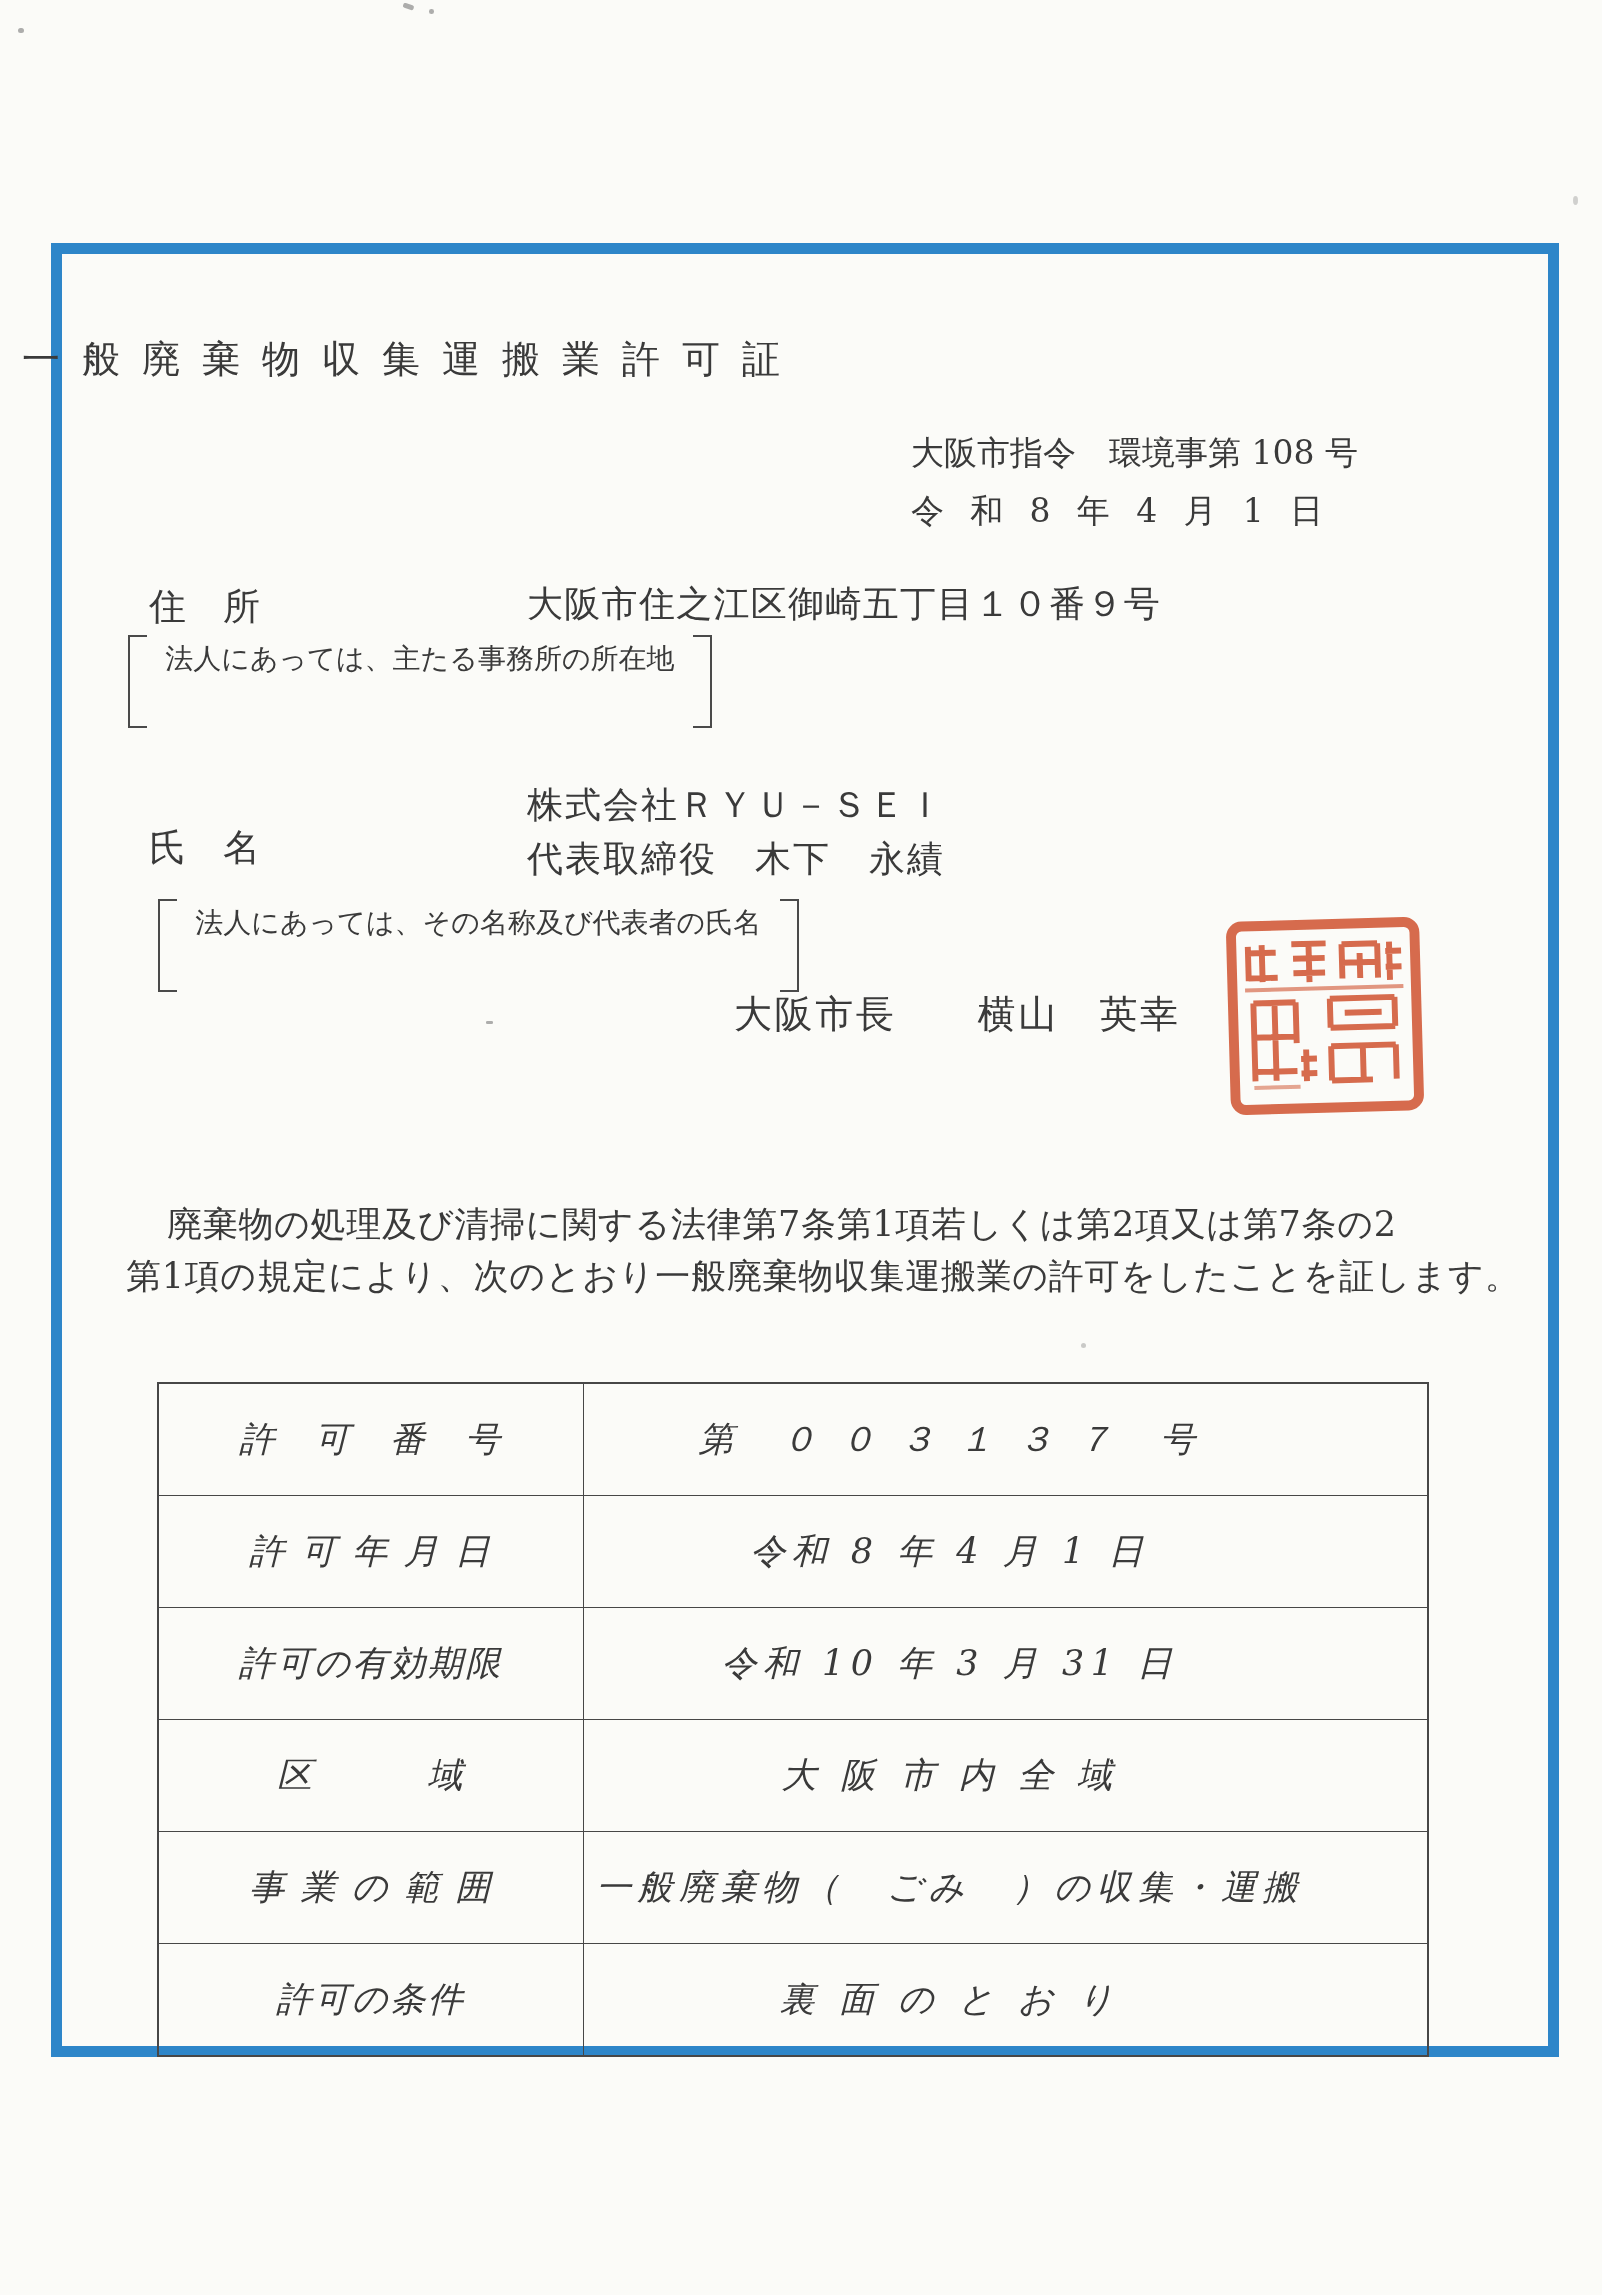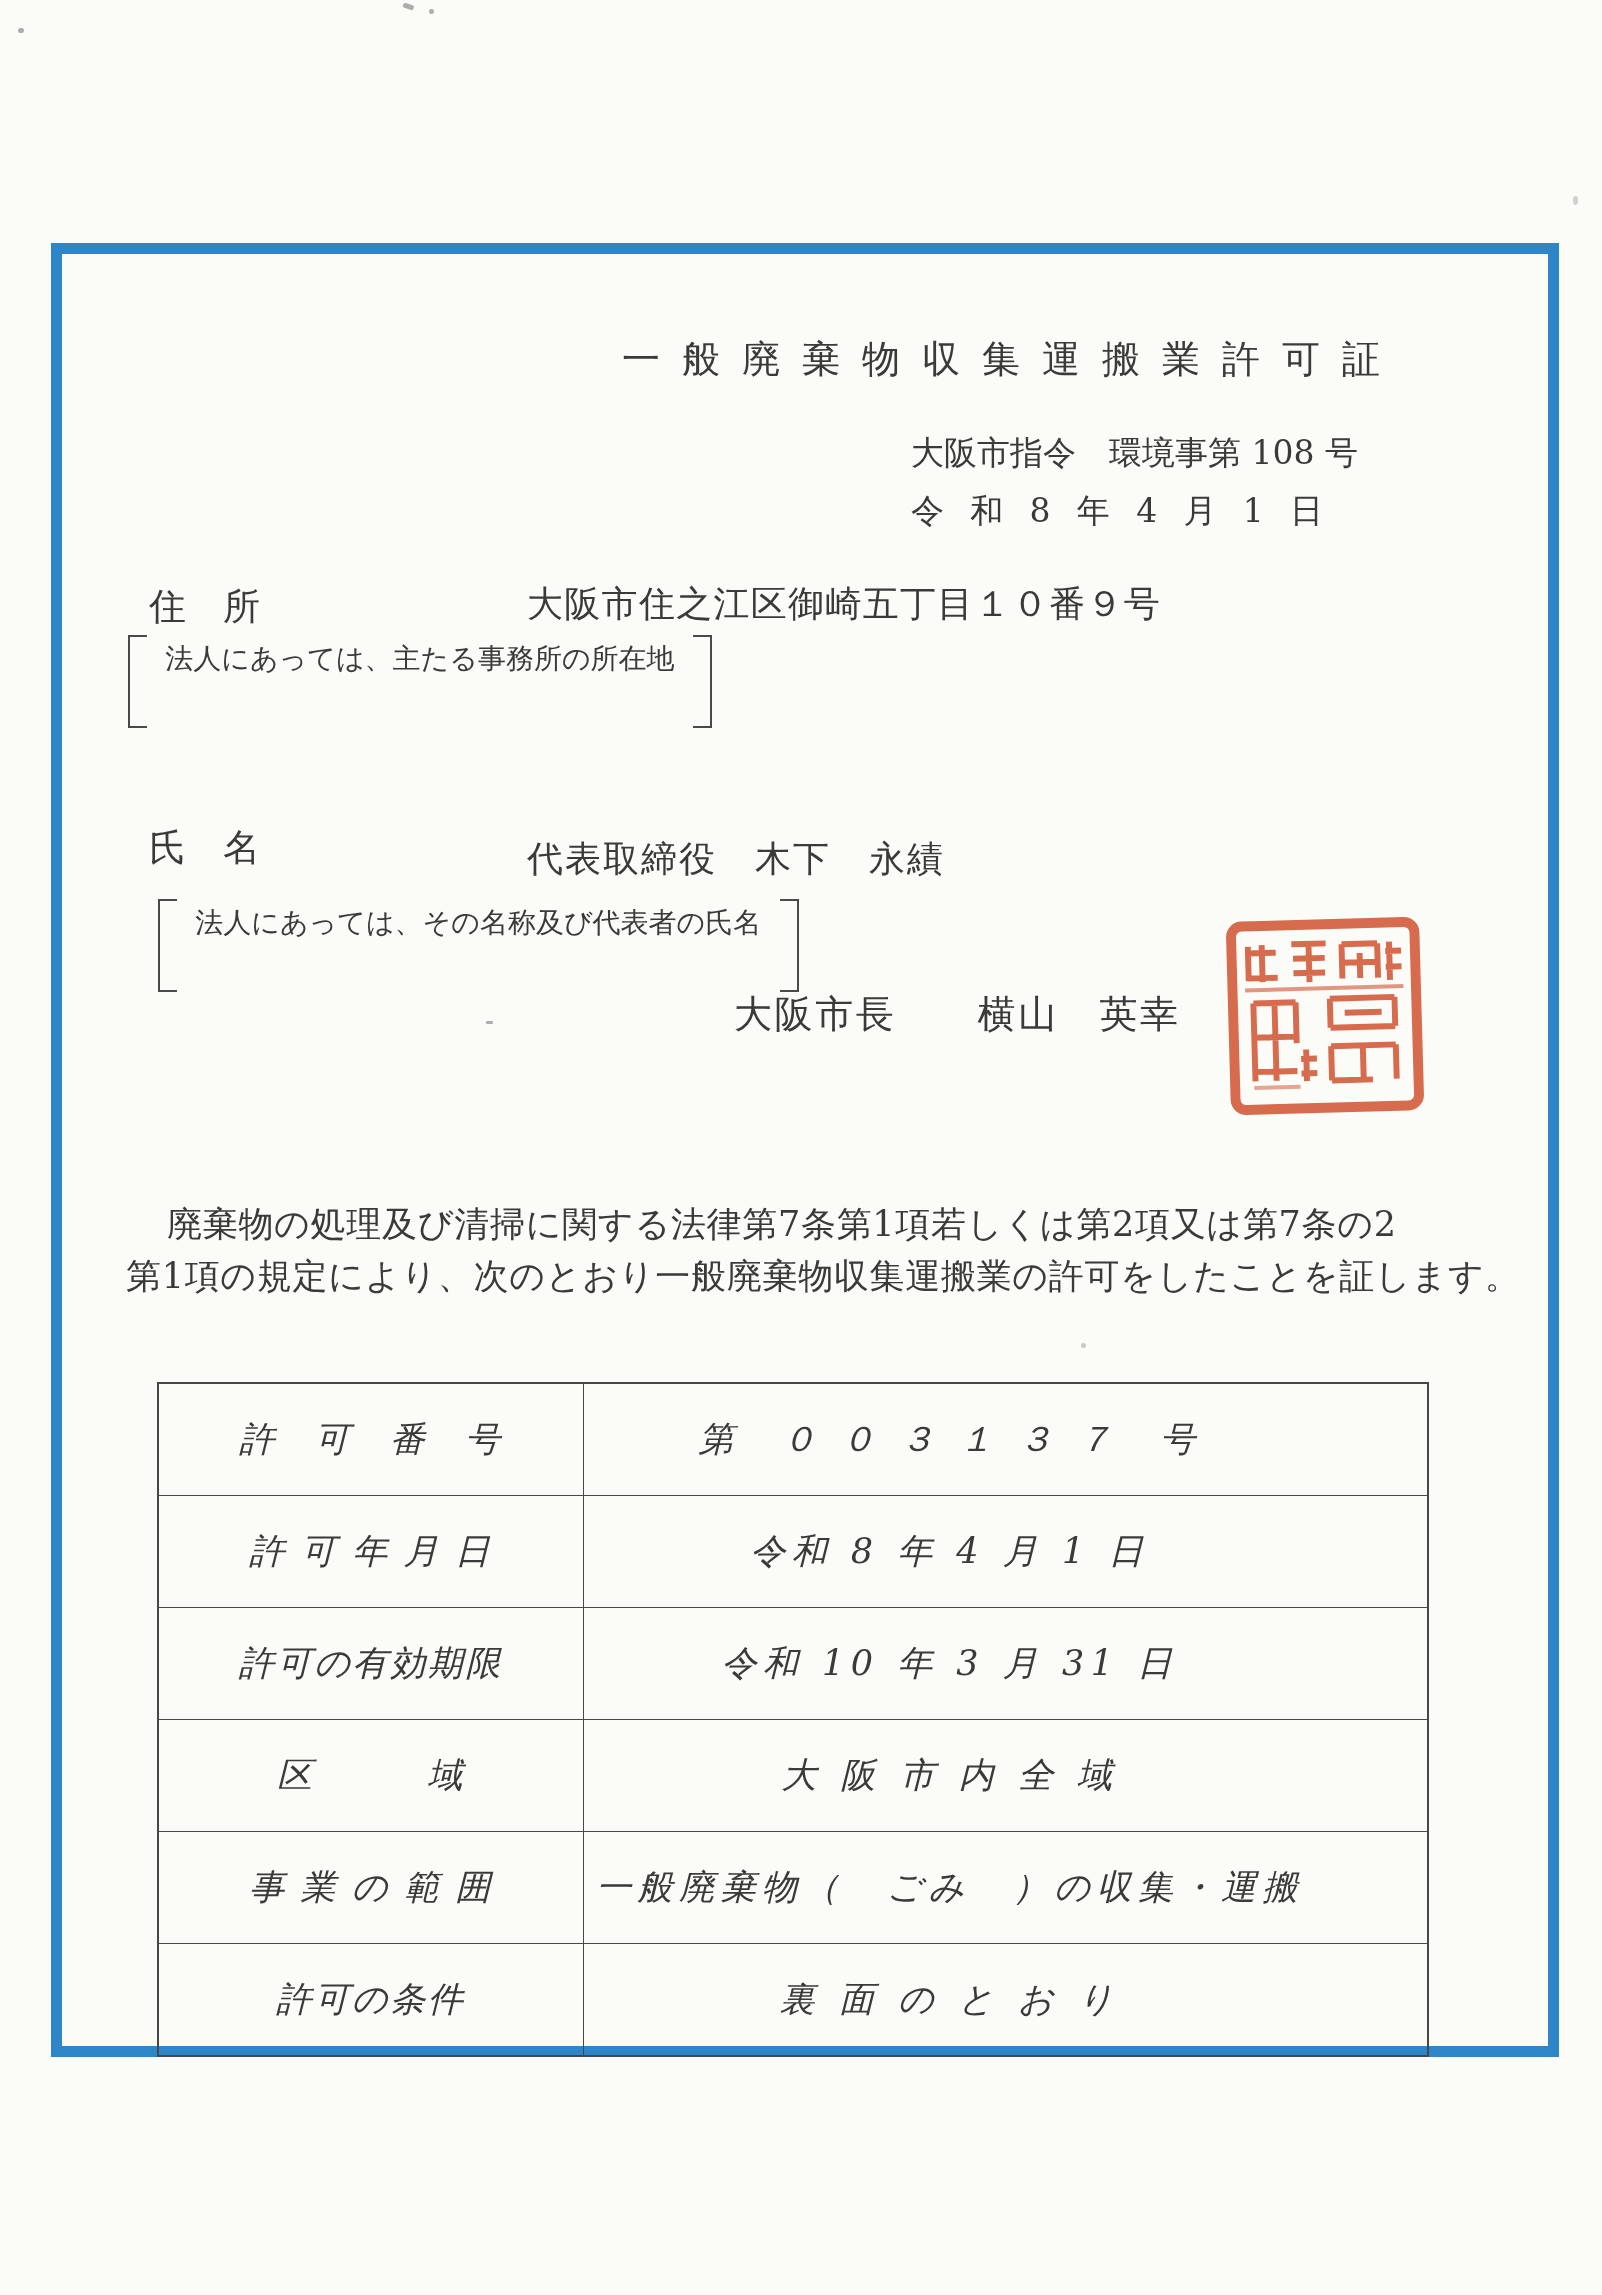--- a/index.html
+++ b/index.html
@@ -14,21 +14,21 @@
   .page{position:absolute;inset:0;}
 
   
   .frame{
     position:absolute;left:51px;top:243px;width:1508px;height:1814px;
     border:11px solid var(--frame,#2e86c9);box-sizing:border-box;
   }
 
   .title{
     position:absolute;left:0;top:334px;width:1402px;
-    text-align:right;font-size:38px;letter-spacing:22px;
+    text-align:left;font-size:38px;letter-spacing:22px;
     text-indent:22px; 
     white-space:nowrap;
   }
 
   .issue-block{position:absolute;left:911px;top:424px;font-size:33px;line-height:58px;white-space:nowrap;}
   .issue-block .date-line{letter-spacing:7.9px;}
 
   .addr-label{position:absolute;left:149px;top:582px;font-size:37px;white-space:nowrap;}
   .addr-value{position:absolute;left:527px;top:580px;font-size:36px;letter-spacing:1.3px;white-space:nowrap;}
 
@@ -114,20 +114,21 @@
 
   <div class="note note-1">
     <span class="bracket bracket-left"></span>
     <div class="note-lines">
       <div>法人にあっては、</div>
       <div>主たる事務所の所在地</div>
     </div>
     <span class="bracket bracket-right"></span>
   </div>
 
+  <div class="company">株式会社ＲＹＵ－ＳＥＩ</div>
   <div class="rep">代表取締役　木下　永績</div>
   <div class="name-label">氏　名</div>
 
   <div class="note note-2">
     <span class="bracket bracket-left"></span>
     <div class="note-lines">
       <div>法人にあっては、その</div>
       <div>名称及び代表者の氏名</div>
     </div>
     <span class="bracket bracket-right"></span>

